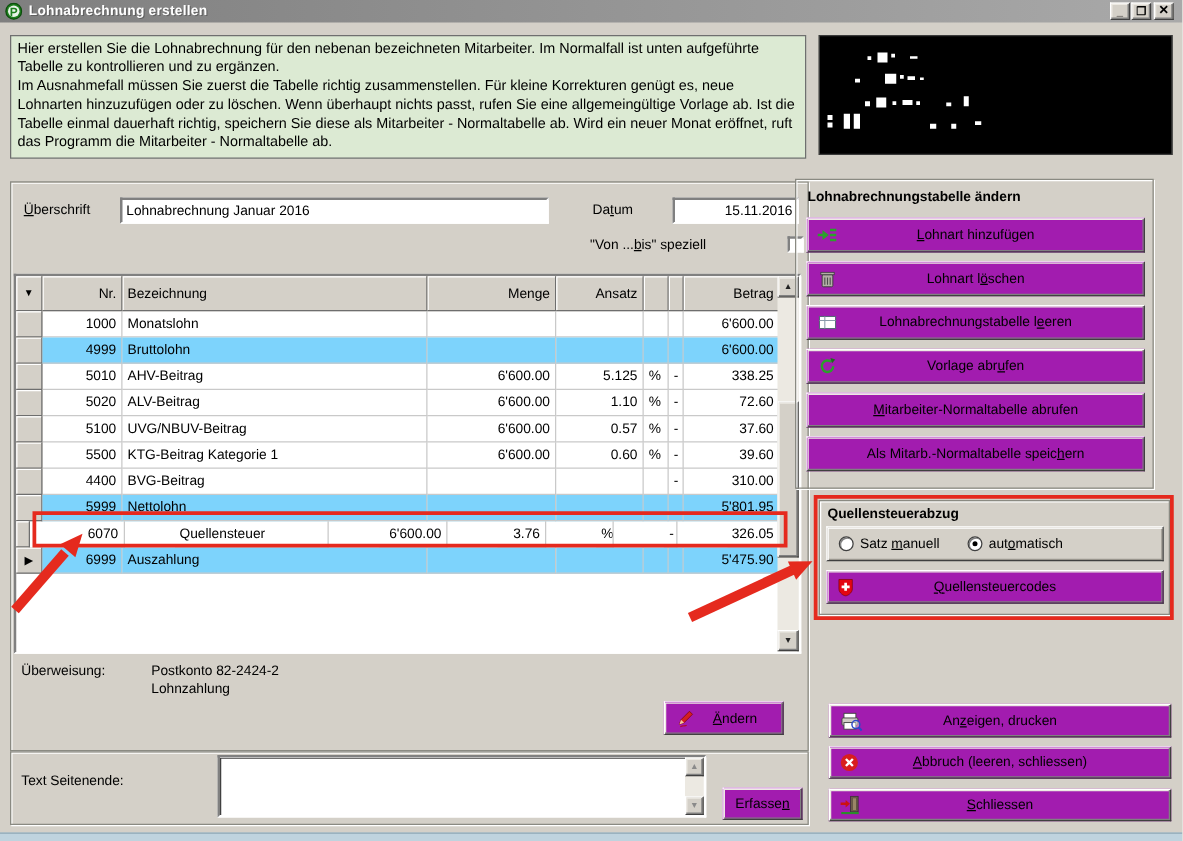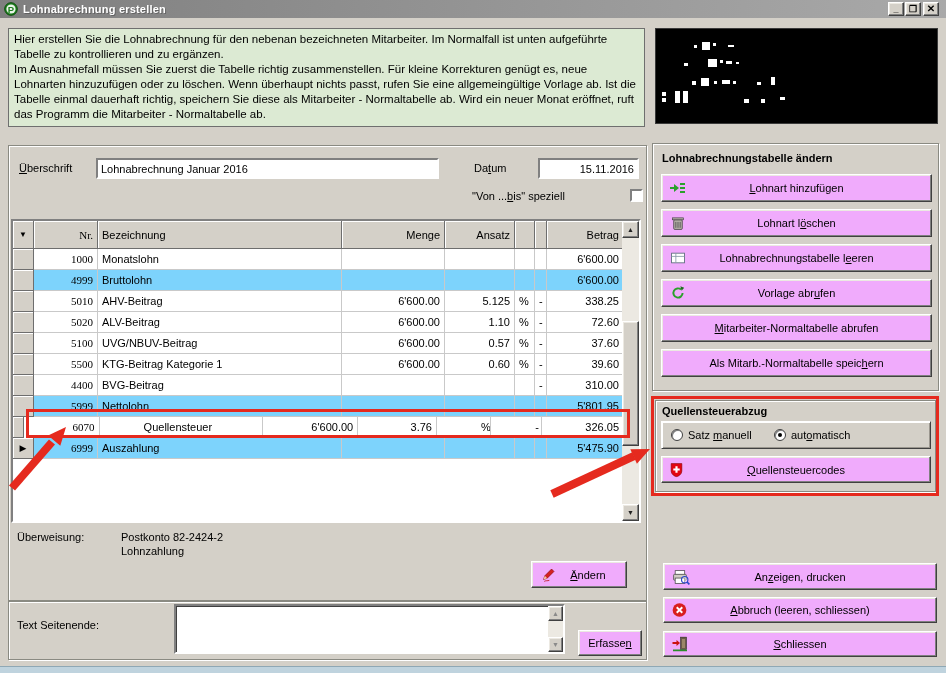--- a/index.html
+++ b/index.html
@@ -17,53 +17,53 @@
     border:1px solid; border-color:#fff #404040 #404040 #fff;
     box-shadow:inset -1px -1px 0 #808080, inset 1px 1px 0 #ece9e2;
     font-size:9px; font-weight:bold; text-align:center; line-height:12px; color:#000; }
 
   .raised { background:#d4d0c8; border:1px solid; border-color:#fff #404040 #404040 #fff;
     box-shadow:inset -1px -1px 0 #808080, inset 1px 1px 0 #ece9e2; }
   .sunken { background:#fff; border:2px solid; border-color:#808080 #fff #fff #808080;
     box-shadow:inset 1px 1px 0 #404040; }
   .etched { border:1px solid #8a8a82; box-shadow:inset 1px 1px 0 #fff, 1px 1px 0 #fff; }
 
-  .btn { position:absolute; background:#f0abfc; border:1px solid; border-color:#fff #404040 #404040 #fff;
+  .btn { position:absolute; background:#a21caf; border:1px solid; border-color:#fff #404040 #404040 #fff;
     box-shadow:inset -1px -1px 0 #808080, inset 1px 1px 0 #ece9e2;
     display:flex; align-items:center; justify-content:center; font-size:11px; cursor:default; }
   .btn .bicon { position:absolute; left:8px; top:50%; transform:translateY(-50%); width:16px; height:15px; }
 
   #infobox { position:absolute; left:8px; top:28px; width:637px; height:99px; background:#dcead3;
     border:1px solid #6f6f6f; padding:3px 5px; line-height:15px; font-size:11.5px; white-space:pre-line; }
   #blackbox { position:absolute; left:655px; top:28px; width:283px; height:96px; background:#000;
     border:1px solid #3a3a3a; }
 
   #left-panel  { position:absolute; left:8px;  top:145px; width:639px; height:456px; }
   #bl-panel    { position:absolute; left:8px;  top:601px; width:639px; height:59px; }
-  #rt-panel    { position:absolute; left:652px; top:143px; width:287px; height:248px; }
+  #rt-panel    { position:absolute; left:636px; top:143px; width:287px; height:248px; }
 
   .lbl { position:absolute; font-size:11px; white-space:nowrap; }
   .field { position:absolute; background:#fff; border:2px solid; border-color:#808080 #fff #fff #808080;
     font-size:11px; padding:2px 3px; font-family:"Liberation Sans",sans-serif; }
   .checkbox { position:absolute; width:13px; height:13px; background:#fff; border:2px solid;
     border-color:#808080 #fff #fff #808080; }
 
   
   #ltable { position:absolute; left:2px; top:73px; width:630px; height:304px; background:#fff;
     border:2px solid; border-color:#808080 #fff #fff #808080; }
   .hrow,.trow { position:absolute; left:0; display:flex; width:611px; }
   .hrow { top:0; height:28px; }
   .trow { height:21px; }
   .hc { background:#d4d0c8; border-right:1px solid #6e6e6e; border-bottom:1px solid #6e6e6e;
     box-shadow:inset 1px 1px 0 #fff; display:flex; align-items:center; font-size:11px; padding:0 4px; }
   .c { border-right:1px solid #c9c9c9; border-bottom:1px solid #c9c9c9; display:flex; align-items:center;
     font-size:11px; padding:0 4px; overflow:hidden; white-space:nowrap; }
   .sel { background:#d4d0c8; border-right:1px solid #6e6e6e; border-bottom:1px solid #6e6e6e;
     box-shadow:inset 1px 1px 0 #fff; justify-content:center; padding:0; }
-  .w-sel{width:21px;} .w-nr{width:64px;font-family:Liberation Serif, serif;} .w-bez{width:244px;} .w-menge{width:103px;}
+  .w-sel{width:21px;} .w-nr{width:64px;} .w-bez{width:244px;} .w-menge{width:103px;}
   .w-ansatz{width:70px;} .w-pct{width:20px;} .w-sign{width:12px;} .w-betrag{width:77px;}
   .num { justify-content:flex-end; }
   .green { background:#7dd3fc;text-align:right; }
   .cur-mark { font-size:9px; line-height:1; }
 
   
   .sb { position:absolute; background:#ece9e2; }
   .sb .sbtn { position:absolute; left:0; width:100%; background:#d4d0c8; border:1px solid;
     border-color:#fff #404040 #404040 #fff; box-shadow:inset -1px -1px 0 #808080, inset 1px 1px 0 #ece9e2;
     font-size:7px; text-align:center; color:#222; }

